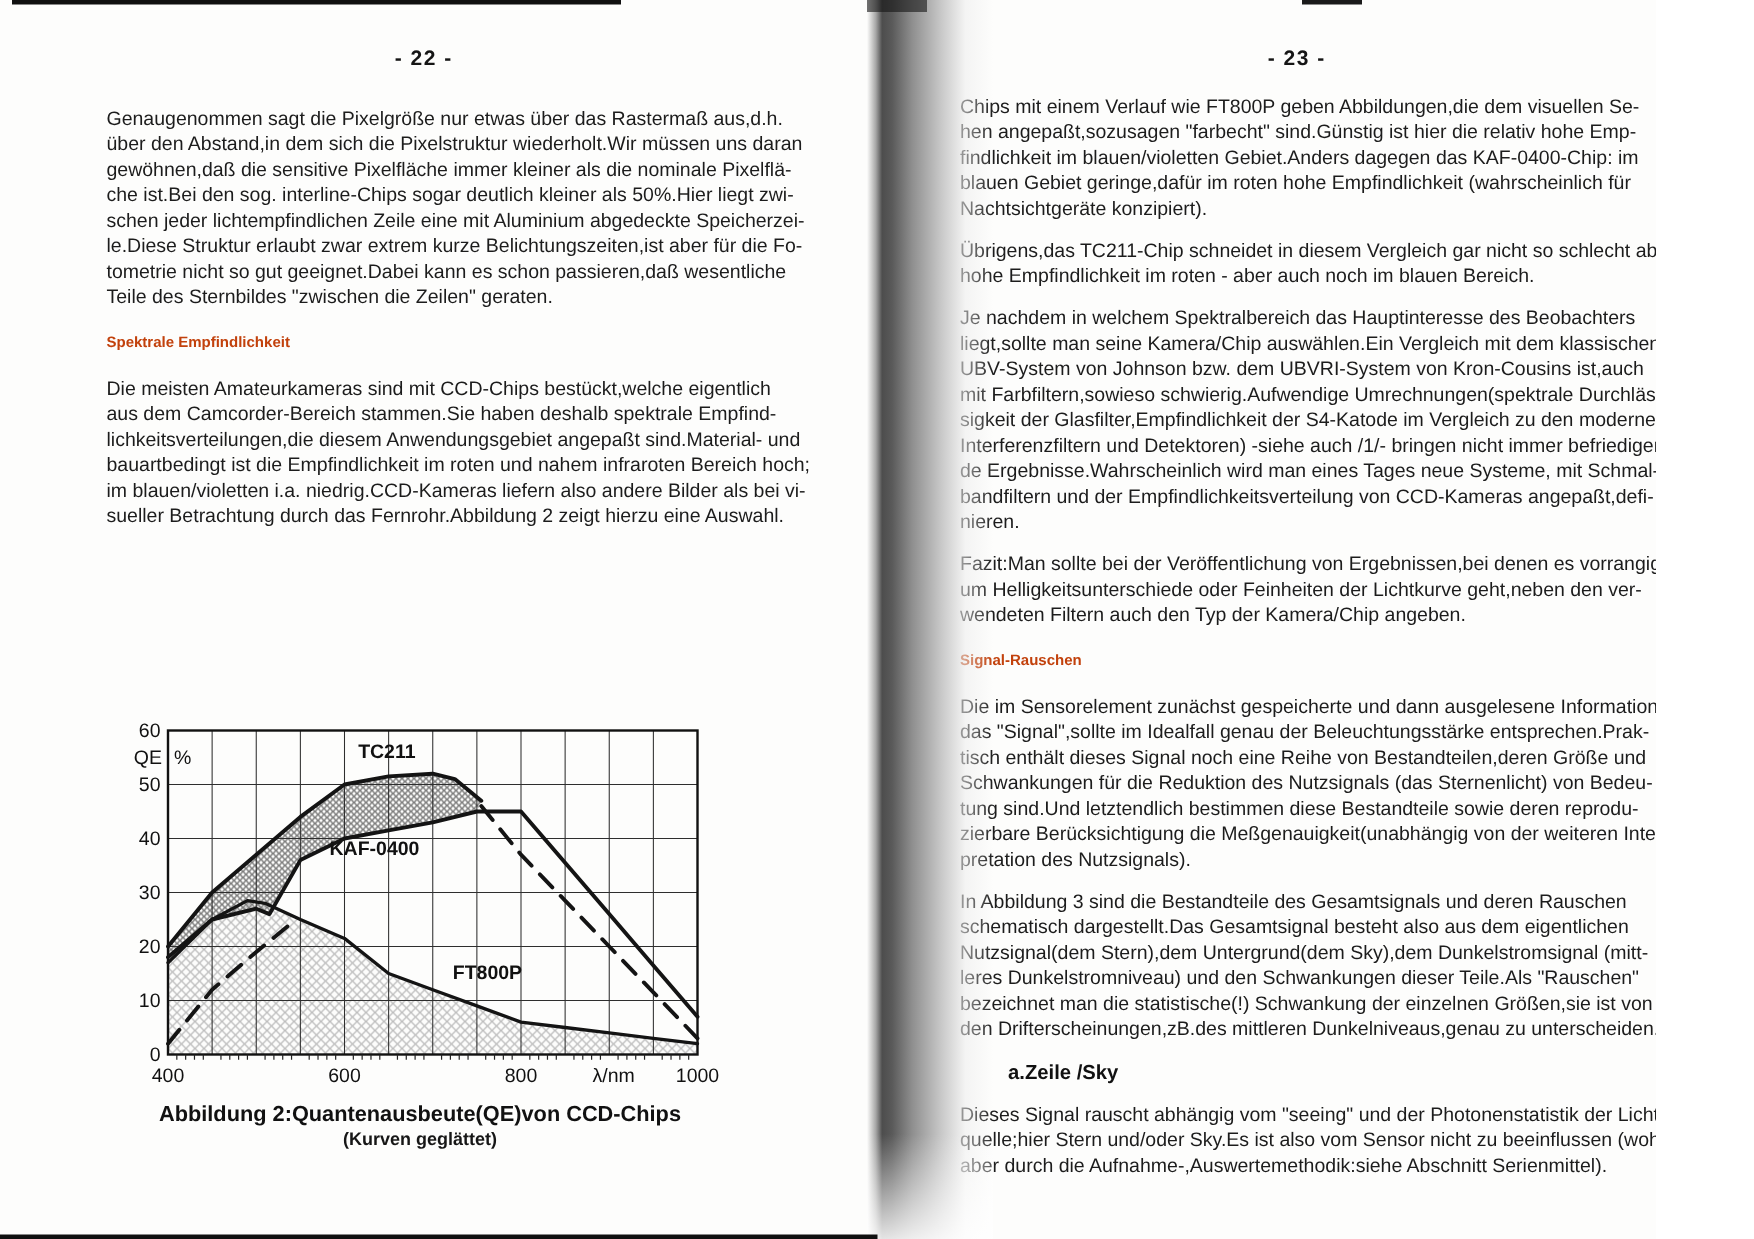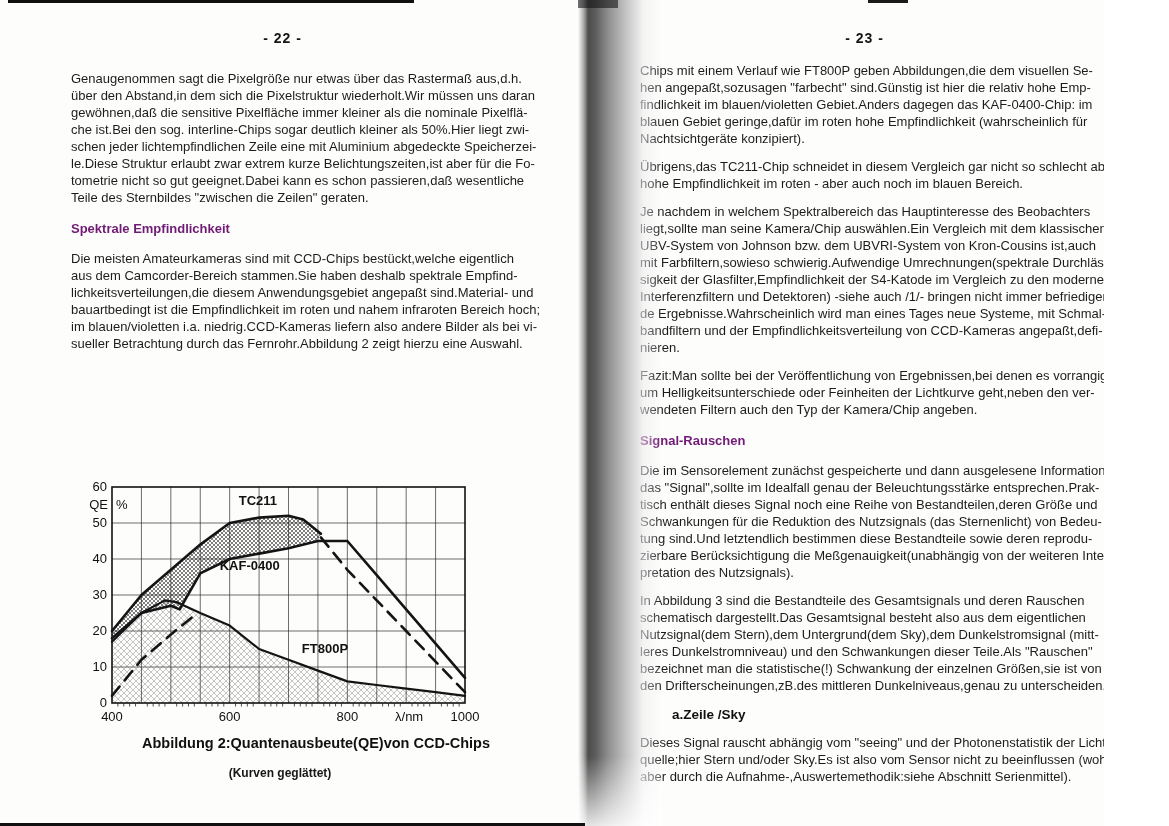--- a/index.html
+++ b/index.html
@@ -13,31 +13,31 @@
   #page-left{left:30px;width:545px;}
   #page-right{left:612px;width:545px;}
   .page-number{
     position:absolute;top:30px;left:0;width:505px;text-align:center;
     font-weight:bold;font-size:14px;letter-spacing:1px;color:#151515;
   }
   .text-col{position:absolute;width:514px;font-size:13px;line-height:17px;}
   #page-left .text-col{left:41px;top:70px;}
   #page-right .text-col{left:28px;top:62px;}
   .para{white-space:pre-line;margin:0 0 11px 0;}
-  .sec-heading{font-weight:bold;font-size:13px;margin:14px 0 13px 0;color:#701a75;}
+  .sec-heading{font-weight:bold;font-size:10px;margin:14px 0 13px 0;color:#c2410c;}
   .sub-heading{font-weight:bold;font-size:13.5px;margin:12px 0 11px 32px;color:#111;}
   
   #figure2{position:absolute;left:40px;top:477px;width:420px;}
   #qe-chart{margin-left:12px;}
   #qe-chart svg{display:block;}
   .fig-caption{
-    text-align:right;font-weight:bold;font-size:14.5px;margin-top:6px;color:#111;
+    text-align:center;font-weight:bold;font-size:14.5px;margin-top:6px;color:#111;
   }
   .fig-caption-sub{
-    text-align:center;font-weight:bold;font-size:12px;margin-top:15px;color:#161616;
+    text-align:center;font-weight:bold;font-size:12px;margin-top:1px;color:#161616;
   }
   
   .gutter{
     position:absolute;left:578px;top:0;width:84px;height:826px;pointer-events:none;
     background:linear-gradient(90deg,
       rgba(120,120,120,0) 0%,
       rgba(95,95,95,0.55) 7%,
       #4d4d4d 12%,
       #5a5a5a 20%,
       #8f8f8f 36%,

